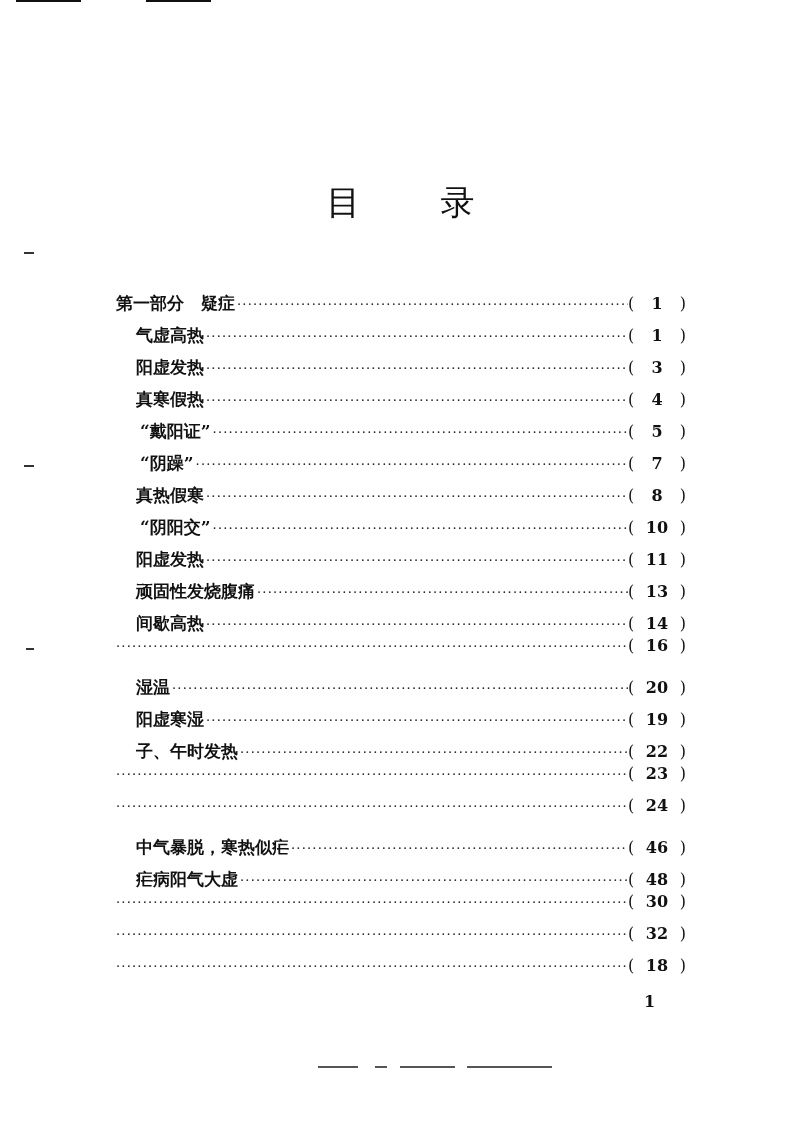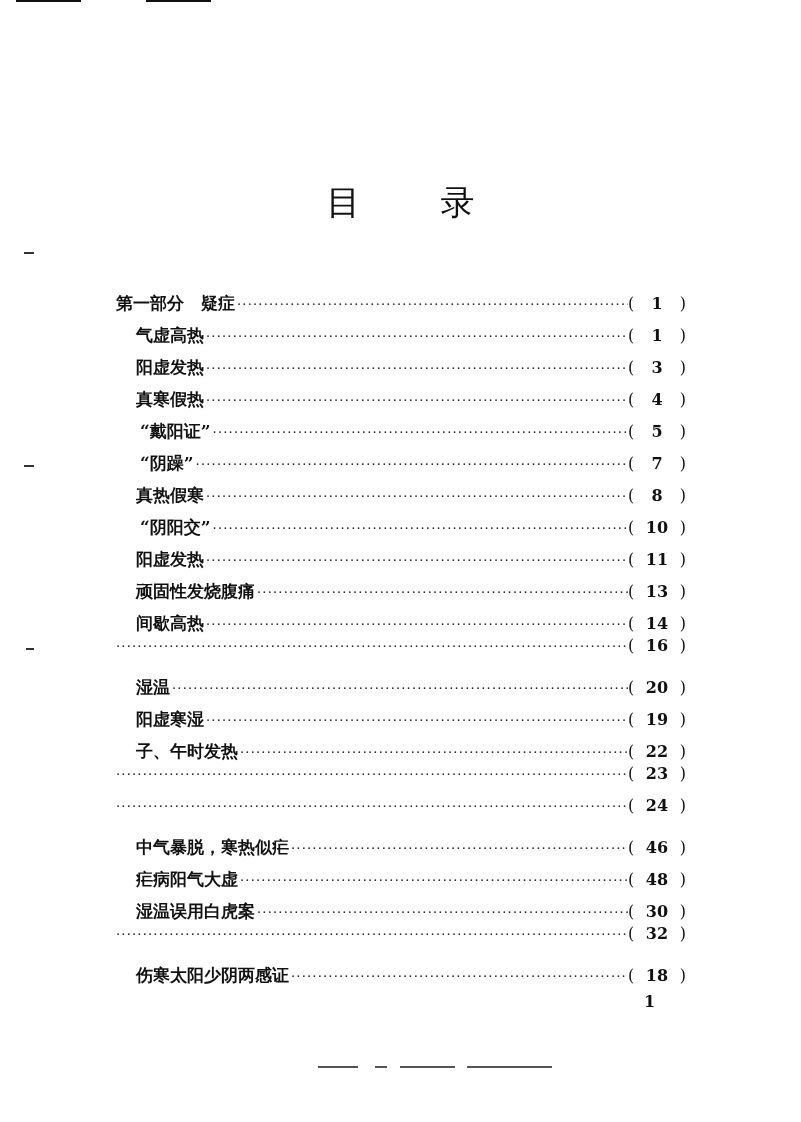--- a/index.html
+++ b/index.html
@@ -205,38 +205,36 @@
     <div class="row indent">
       <span class="label">疟病阳气大虚</span>
       <span class="leader"></span>
       <span class="pg">
         <span>(</span>
         <span class="num">48</span>
         <span>)</span>
       </span>
     </div>
     <div class="row indent">
-      <span class="label">湿温误用白虎案</span>
       <span class="leader"></span>
       <span class="pg">
         <span>(</span>
         <span class="num">30</span>
         <span>)</span>
       </span>
     </div>
     <div class="row indent">
       <span class="leader"></span>
       <span class="pg">
         <span>(</span>
         <span class="num">32</span>
         <span>)</span>
       </span>
     </div>
     <div class="row indent">
-      <span class="label">伤寒太阳少阴两感证</span>
       <span class="leader"></span>
       <span class="pg">
         <span>(</span>
         <span class="num">18</span>
         <span>)</span>
       </span>
     </div>
   </div>
 
 <div class="folio">1</div>

